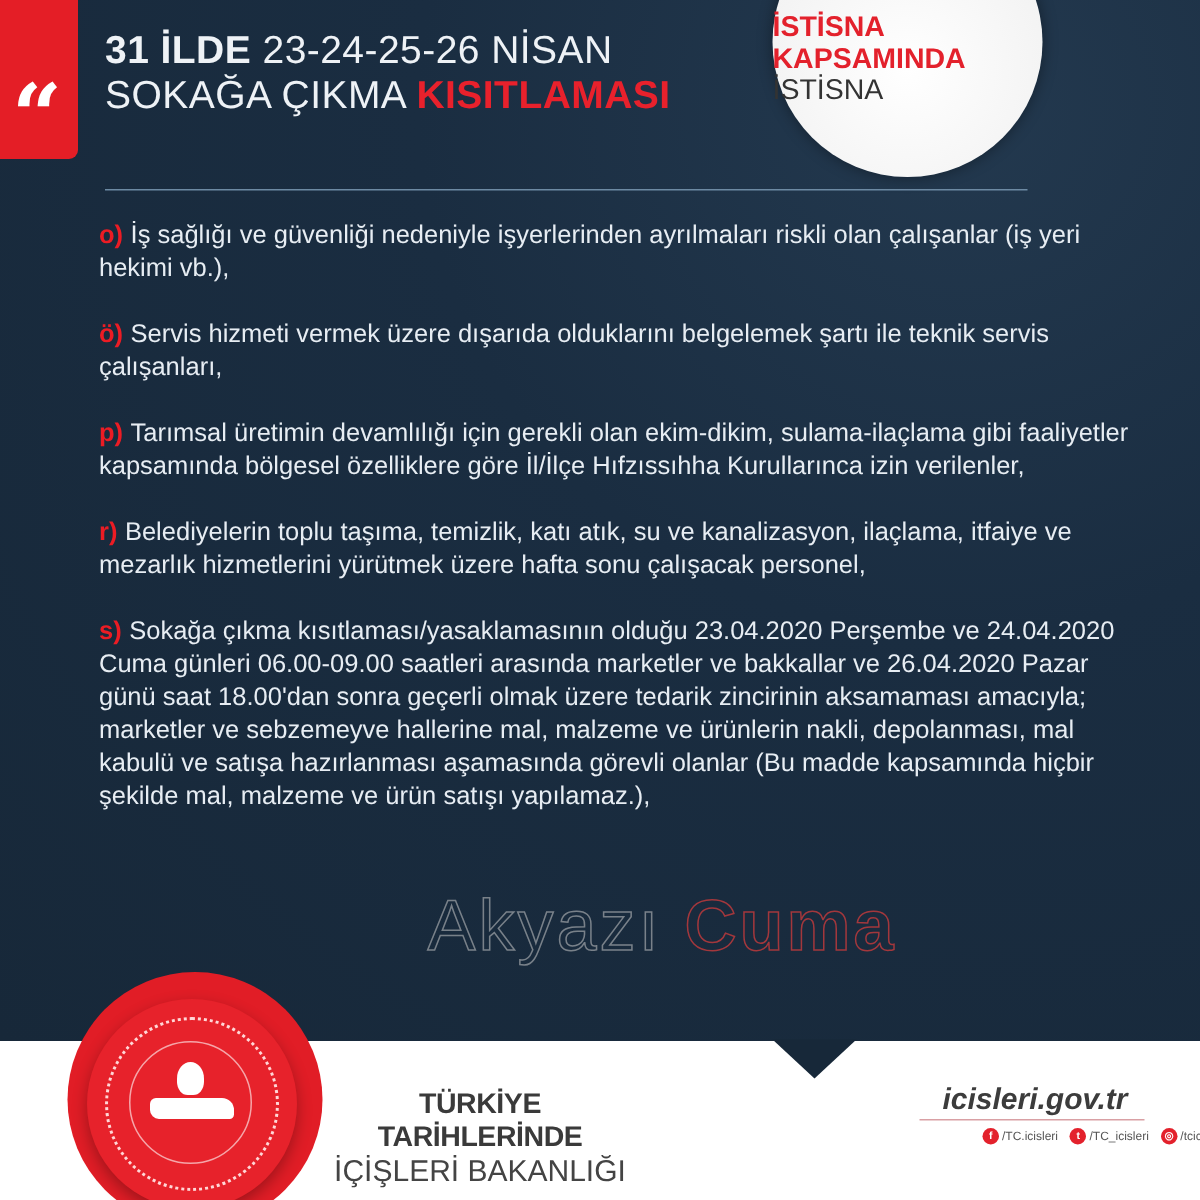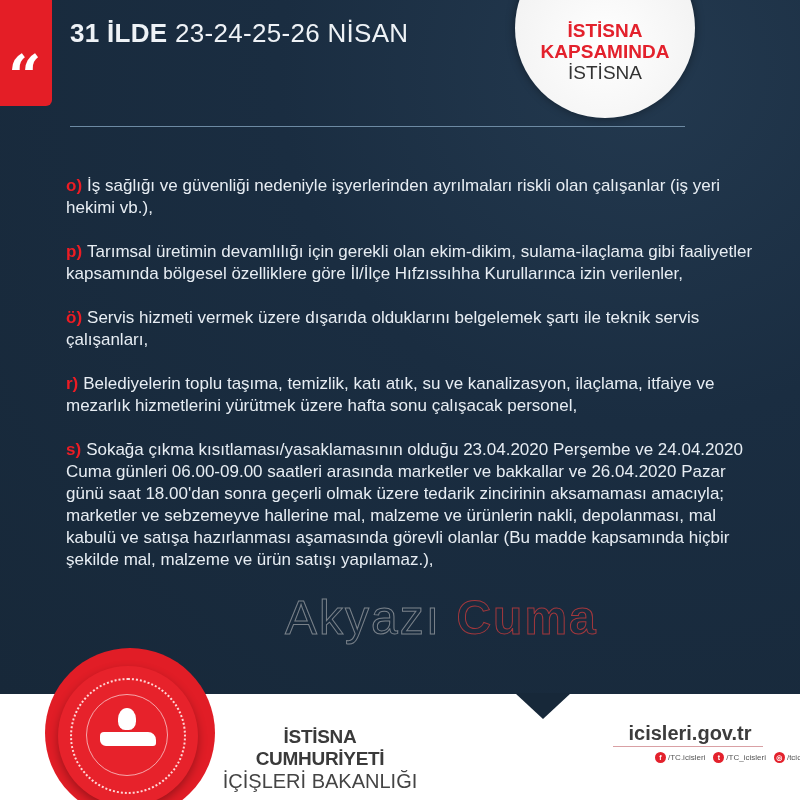--- a/index.html
+++ b/index.html
@@ -8,89 +8,90 @@
     background: radial-gradient(ellipse at 80% 10%, #23394f 0%, #1a2d41 40%, #172839 100%); }
   .quote-box { position:absolute; left:0; top:0; width:52px; height:106px; background:#e41e26; border-radius:0 0 6px 0; }
   .quote-glyph { position:absolute; left:8px; top:48px; color:#fff; font-family:"DejaVu Serif", serif; font-weight:bold; font-size:58px; line-height:58px; }
   .title { position:absolute; left:70px; top:18px; color:#eef2f6; font-size:26px; line-height:30px; letter-spacing:0.3px; }
   .title b { font-weight:bold;margin-top:48px; }
   .title .red { color:#e8212c; font-weight:bold; }
   .divider { position:absolute; left:70px; top:126px; width:615px; height:1px; background:#6d8aa3; }
   .badge { position:absolute; left:515px; top:-62px; width:180px; height:180px; border-radius:50%;
     background: radial-gradient(circle at 50% 60%, #ffffff 0%, #f3f3f3 70%, #d9d9d9 100%);
     box-shadow:0 0 10px rgba(0,0,0,0.4); }
-  .badge-text { position:absolute; left:515px; top:20px; width:180px; text-align:center; }
+  .badge-text { position:absolute; left:515px; top:8px; width:180px; }
   .badge-text .r { color:#e3212c; font-weight:bold; font-size:19px; line-height:21px; display:block; }
   .badge-text .k { color:#333; font-size:19px; line-height:21px; display:block; }
-  .items { position:absolute; left:66px; top:146px; width:700px; color:#e7edf3; font-size:17px; line-height:22px;margin-top:29px; }
+  .items { position:absolute; left:66px; top:146px; width:700px; color:#e7edf3; font-size:17px; line-height:22px; }
   .item { margin:0 0 22px 0; }
   .item .letter { color:#ec1c24; font-weight:bold; margin-right:5px; }
   .watermark { position:absolute; left:285px; top:590px; font-size:48px; font-weight:bold; color:transparent; letter-spacing:2px; }
   .watermark .a { -webkit-text-stroke:1px rgba(200,200,200,0.55); font-weight:normal; }
   .watermark .h { -webkit-text-stroke:1px rgba(210,60,60,0.75); }
   .notch { position:absolute; left:515px; top:693px; width:0; height:0; border-left:28px solid transparent; border-right:28px solid transparent; border-top:26px solid #172839; }
   .seal-back { position:absolute; left:45px; top:648px; width:170px; height:170px; border-radius:50%; background:#e11d26; }
   .seal { position:absolute; left:58px; top:666px; width:140px; height:140px; border-radius:50%; background:#e7222b; box-shadow:0 4px 10px rgba(0,0,0,0.3); }
   .seal-ring { position:absolute; left:12px; top:12px; width:112px; height:112px; border-radius:50%; border:2px dotted #ffd7d7; }
   .seal-inner { position:absolute; left:28px; top:28px; width:80px; height:80px; border-radius:50%; border:1px solid rgba(255,255,255,0.6); }
   .seal-map { position:absolute; left:42px; top:66px; width:56px; height:14px; background:#fff; border-radius:4px 8px 3px 6px; }
   .seal-head { position:absolute; left:60px; top:42px; width:18px; height:22px; background:#fff; border-radius:50% 50% 40% 40%; }
   .org { position:absolute; left:220px; top:726px; text-align:center; width:200px; }
   .org .l1 { color:#3a3a3a; font-weight:bold; font-size:19px; line-height:22px; letter-spacing:-0.3px; display:block; }
   .org .l2 { color:#444; font-size:20px; line-height:22px; display:block; }
-  .site { position:absolute; left:610px; top:722px; width:160px; text-align:center; color:#3c3c3c; font-weight:bold; font-size:20px; }
+  .site { position:absolute; left:610px; top:722px; width:160px; text-align:center; color:#3c3c3c; font-weight:bold; font-size:20px;font-style:italic; }
   .site-line { position:absolute; left:613px; top:746px; width:150px; height:1px; background:#d9a0a4; }
   .social { position:absolute; left:623px; top:752px; display:flex; gap:8px; font-size:8px; color:#555; align-items:center;padding-left:32px; }
   .social span.ic { display:inline-block; width:11px; height:11px; border-radius:50%; background:#e3212c; color:#fff; font-size:7px; line-height:11px; text-align:center; margin-right:2px; font-weight:bold; }
   .social .s { display:flex; align-items:center; }
 </style>
 </head>
 <body>
 
 <div class="dark"></div>
 
 <div class="quote-box">
   <span class="quote-glyph">“</span>
 </div>
 
 <div class="title">
   <div><b>31 İLDE</b><span> 23-24-25-26 NİSAN</span></div>
+  <div><span>SOKAĞA ÇIKMA </span><span class="red">KISITLAMASI</span></div>
 </div>
 
 <div class="divider"></div>
 
 <div class="badge"></div>
 <div class="badge-text">
   <span class="r">İSTİSNA</span>
   <span class="r">KAPSAMINDA</span>
   <span class="k">İSTİSNA</span>
 </div>
 
 <div class="items">
   <div class="item"><span class="letter">o)</span><span>İş sağlığı ve güvenliği nedeniyle işyerlerinden ayrılmaları riskli olan çalışanlar (iş yeri hekimi vb.),</span></div>
+  <div class="item"><span class="letter">ö)</span><span>Servis hizmeti vermek üzere dışarıda olduklarını belgelemek şartı ile teknik servis çalışanları,</span></div>
   <div class="item"><span class="letter">p)</span><span>Tarımsal üretimin devamlılığı için gerekli olan ekim-dikim, sulama-ilaçlama gibi faaliyetler kapsamında bölgesel özelliklere göre İl/İlçe Hıfzıssıhha Kurullarınca izin verilenler,</span></div>
-  <div class="item"><span class="letter">ö)</span><span>Servis hizmeti vermek üzere dışarıda olduklarını belgelemek şartı ile teknik servis çalışanları,</span></div>
   <div class="item"><span class="letter">r)</span><span>Belediyelerin toplu taşıma, temizlik, katı atık, su ve kanalizasyon, ilaçlama, itfaiye ve mezarlık hizmetlerini yürütmek üzere hafta sonu çalışacak personel,</span></div>
   <div class="item"><span class="letter">s)</span><span>Sokağa çıkma kısıtlaması/yasaklamasının olduğu 23.04.2020 Perşembe ve 24.04.2020 Cuma günleri 06.00-09.00 saatleri arasında marketler ve bakkallar ve 26.04.2020 Pazar günü saat 18.00'dan sonra geçerli olmak üzere tedarik zincirinin aksamaması amacıyla; marketler ve sebzemeyve hallerine mal, malzeme ve ürünlerin nakli, depolanması, mal kabulü ve satışa hazırlanması aşamasında görevli olanlar (Bu madde kapsamında hiçbir şekilde mal, malzeme ve ürün satışı yapılamaz.),</span></div>
 </div>
 
 <div class="watermark"><span class="a">Akyazı </span><span class="h">Cuma</span></div>
 
 <div class="notch"></div>
 
 <div class="seal-back"></div>
 <div class="seal">
   <div class="seal-ring"></div>
   <div class="seal-inner"></div>
   <div class="seal-head"></div>
   <div class="seal-map"></div>
 </div>
 
 <div class="org">
-  <span class="l1">İSTİSNA CUMHURİYETİ</span>
+  <span class="l1">TÜRKİYE TARİHLERİNDE</span>
   <span class="l2">İÇİŞLERİ BAKANLIĞI</span>
 </div>
 
 <div class="site">icisleri.gov.tr</div>
 <div class="site-line"></div>
 <div class="social">
   <div class="s">
       <span class="ic">f</span>
       <span>/TC.icisleri</span>
     </div>

